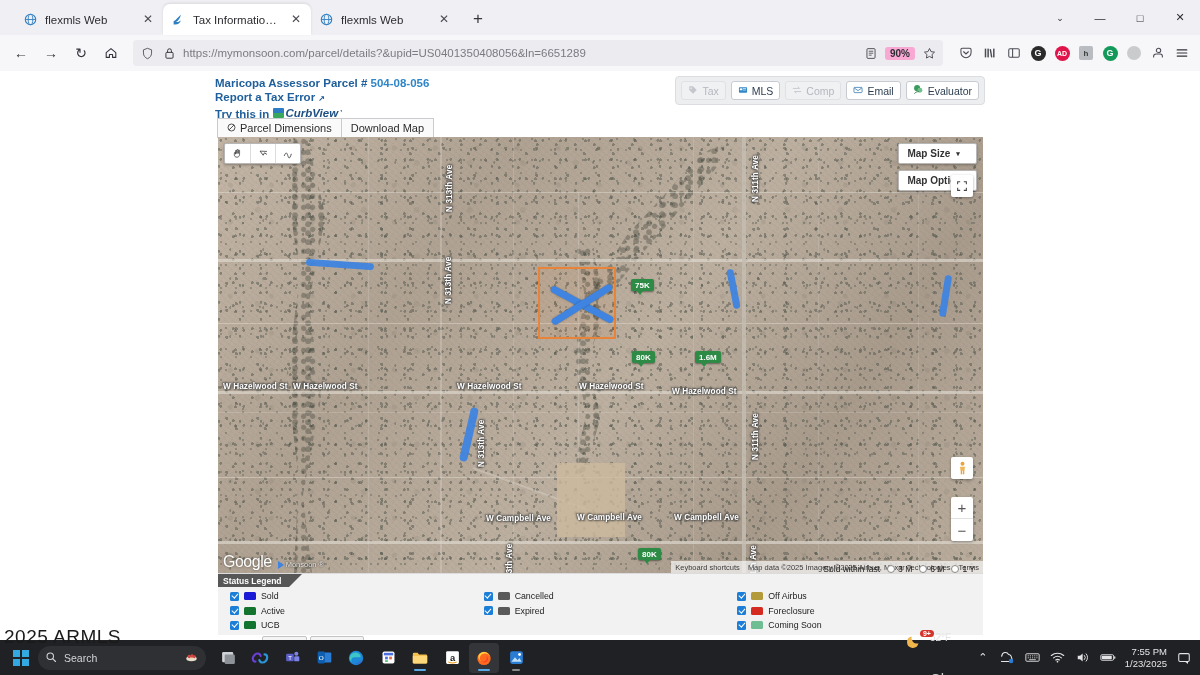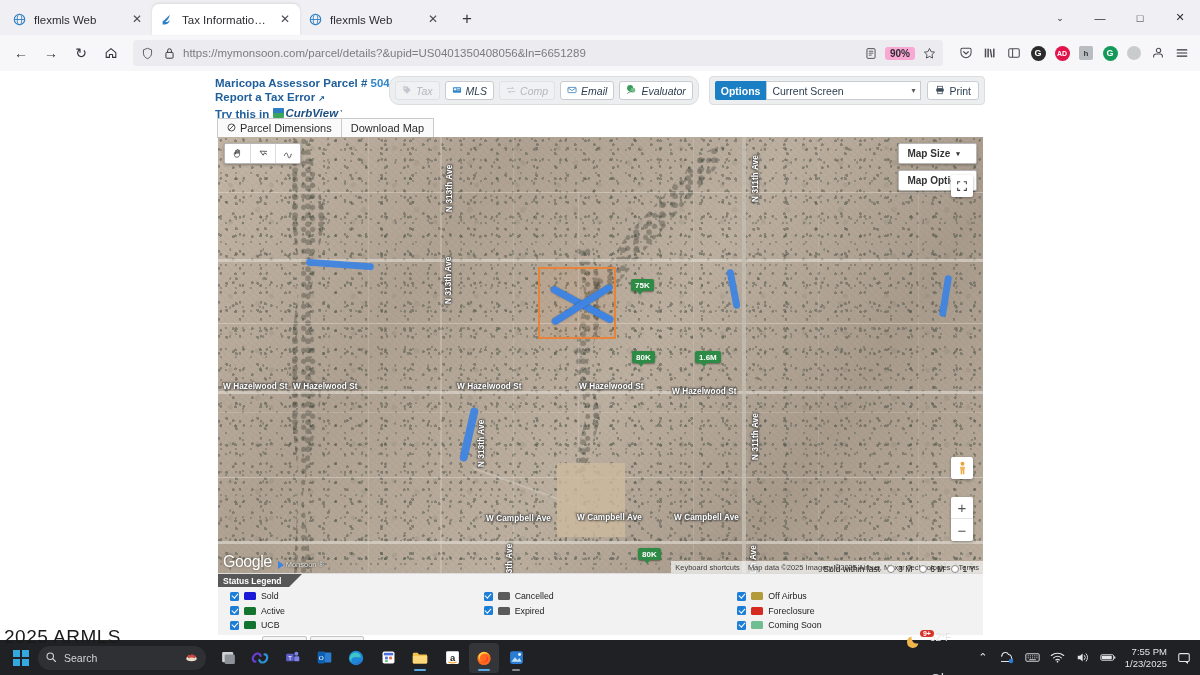--- a/index.html
+++ b/index.html
@@ -6,21 +6,21 @@
   html, body {
     width: 1200px; height: 675px;
     overflow: hidden;
     font-family: "Liberation Sans", sans-serif;
     background: #f0f0f3;
   }
   
   .browser { width: 1200px; height: 640px; background: #f7f7f9; position: relative; }
   .tabstrip {
     height: 35px; background: #f0f0f4; display: flex; align-items: flex-end;
-    padding-left: 4px; position: relative;
+    padding-left: 15px; position: relative;
   }
   .tab {
     display: flex; align-items: center; gap: 7px;
     height: 31px; width: 148px; padding: 0 8px;
     border-radius: 7px 7px 0 0; font-size: 11.5px; color: #2b2b31;
     position: relative;
   }
   .tab.active { background: #ffffff; box-shadow: 0 -1px 3px rgba(0,0,0,.10); }
   .tab .favicon { width: 15px; height: 15px; flex: 0 0 15px; display:flex; align-items:center; justify-content:center;}
   .tab .tab-title {
@@ -67,21 +67,21 @@
   .parcel-link { font-size: 11.5px; font-weight: 700; color: #1f5f9b; line-height: 14px; }
   .parcel-curb { font-size: 11.5px; font-weight: 700; color: #1f5f9b; line-height: 14px; }
   .curb-badge { display:inline-flex; align-items:center; gap:2px; }
   .curb-ico { width: 11px; height: 10px; background: linear-gradient(180deg,#2e7cc4 50%, #39a85c 50%); border-radius: 1px; display:inline-block;}
   .curb-text { color:#1c4f82; text-decoration: underline; font-style: italic; font-weight: 800;}
 
   .toolbar-right {
     position: absolute; right: 10px; top: 5px; display: flex; gap: 10px; align-items: center;
   }
   .btn-group {
-    display: flex; gap: 5px; background: #edeef0; border: 1px solid #dcdde0; border-radius: 10px; padding: 4px 5px; font-style: italic;
+    display: flex; gap: 5px; background: #edeef0; border: 1px solid #dcdde0; border-radius: 4px; padding: 4px 5px;
   }
   .tb-btn {
     display: flex; align-items: center; gap: 4px; font-size: 10.5px; color: #2c3e50;
     background: #fff; border: 1px solid #c8ccd2; border-radius: 3px; padding: 2px 6px; height: 19px;
   }
   .tb-btn.disabled { color: #b3b8bf; background: #f0f1f3; border-color: #dfe1e4; }
   .opt-group { display: flex; align-items: center; background: #edeef0; border: 1px solid #dcdde0; border-radius: 4px; padding: 4px 5px; gap: 6px;}
   .opt-label { background: #1b7fc4; color: #fff; font-size: 10.5px; font-weight: 700; padding: 3px 6px; border-radius: 2px 0 0 2px; height:19px; display:flex; align-items:center;}
   .opt-select {
     background: #fff; border: 1px solid #c8ccd2; height: 19px; width: 155px; margin-left: -6px;
@@ -464,37 +464,20 @@
               <svg width="11" height="11" viewBox="0 0 16 16">
                   <circle cx="6" cy="6" r="4.4" fill="#3a9b5c"></circle>
                   <circle cx="10" cy="9" r="3.6" fill="#6fc08a"></circle>
                   <path d="M2 14c1.5-2 4-3 6.5-3" stroke="#2f7c49" stroke-width="1.4" fill="none"></path>
                 </svg>
             </span>
             <span>Evaluator</span>
           </div>
         </div>
 
-        <div class="opt-group">
-          <div class="opt-label">Options</div>
-          <div class="opt-select">
-            <span>Current Screen</span>
-            <span style="font-size:8px;color:#5a5a5a;">▾</span>
-          </div>
-          <div class="opt-print">
-            <span>
-              <svg width="10" height="10" viewBox="0 0 16 16">
-                  <rect x="4" y="2" width="8" height="3.4" fill="none" stroke="#3d4c5a" stroke-width="1.2"></rect>
-                  <rect x="2" y="5.4" width="12" height="5" rx="1" fill="#3d4c5a"></rect>
-                  <rect x="4.4" y="9.6" width="7.2" height="4.4" fill="none" stroke="#3d4c5a" stroke-width="1.2"></rect>
-                </svg>
-            </span>
-            <span>Print</span>
-          </div>
-        </div>
       </div>
 
       <div class="subtabs">
         <div class="subtab">
           <span>
             <svg width="9" height="9" viewBox="0 0 16 16">
                 <circle cx="8" cy="8" r="6.2" fill="none" stroke="#333" stroke-width="1.5"></circle>
                 <path d="M3.7 12.3L12.3 3.7" stroke="#333" stroke-width="1.5"></path>
               </svg>
           </span>

